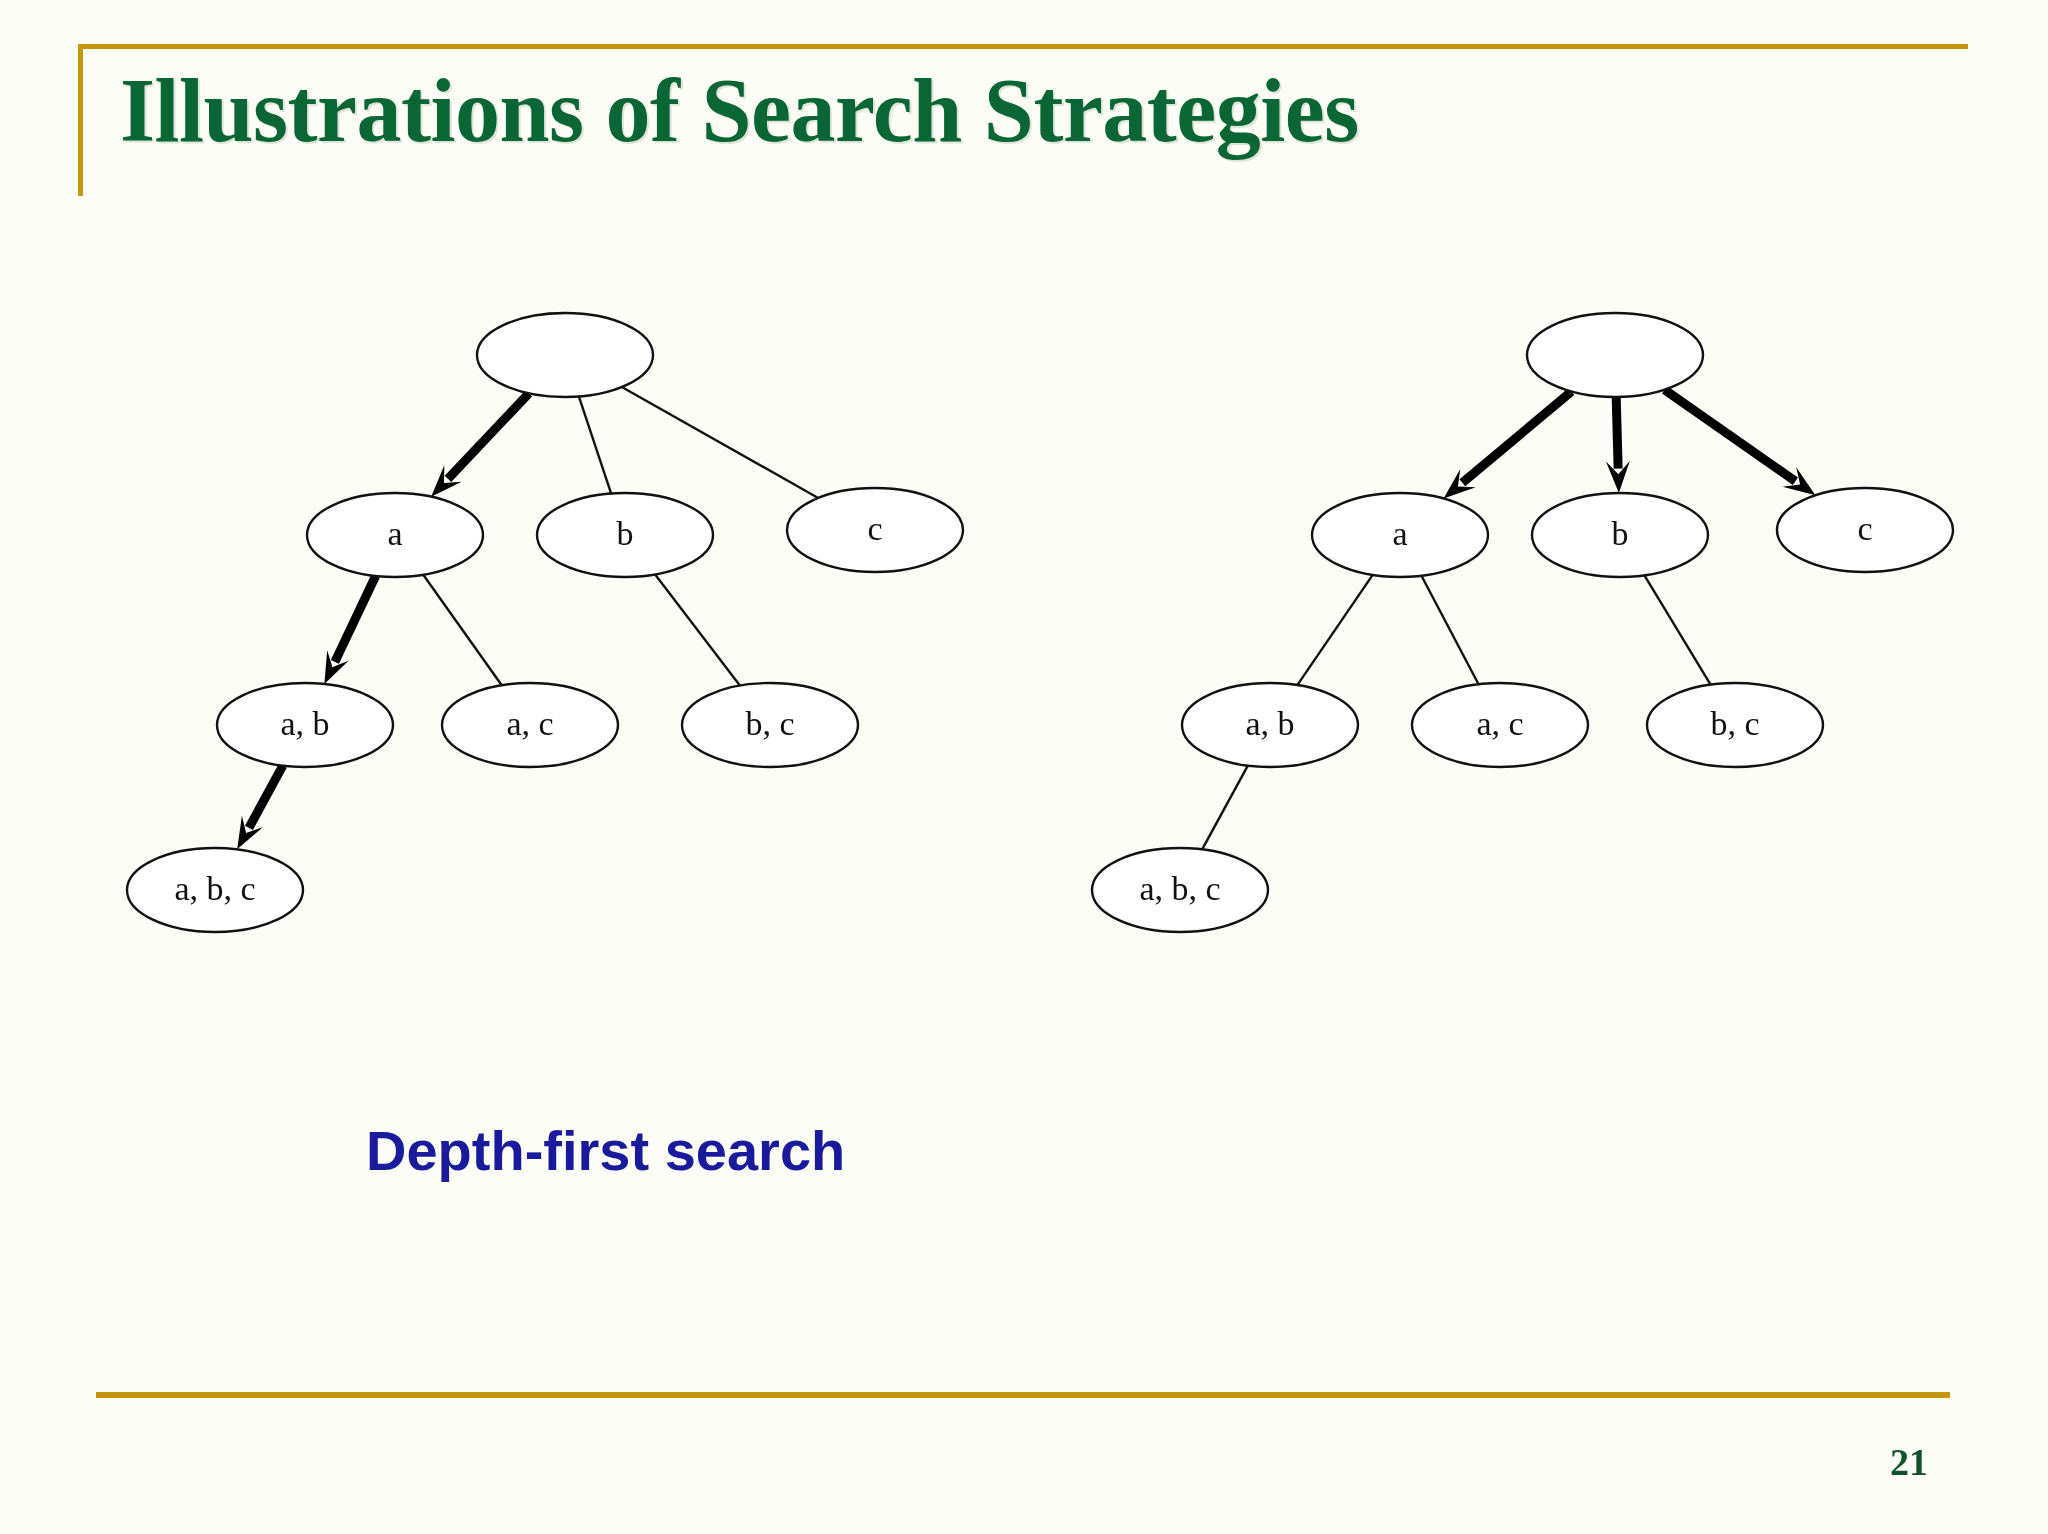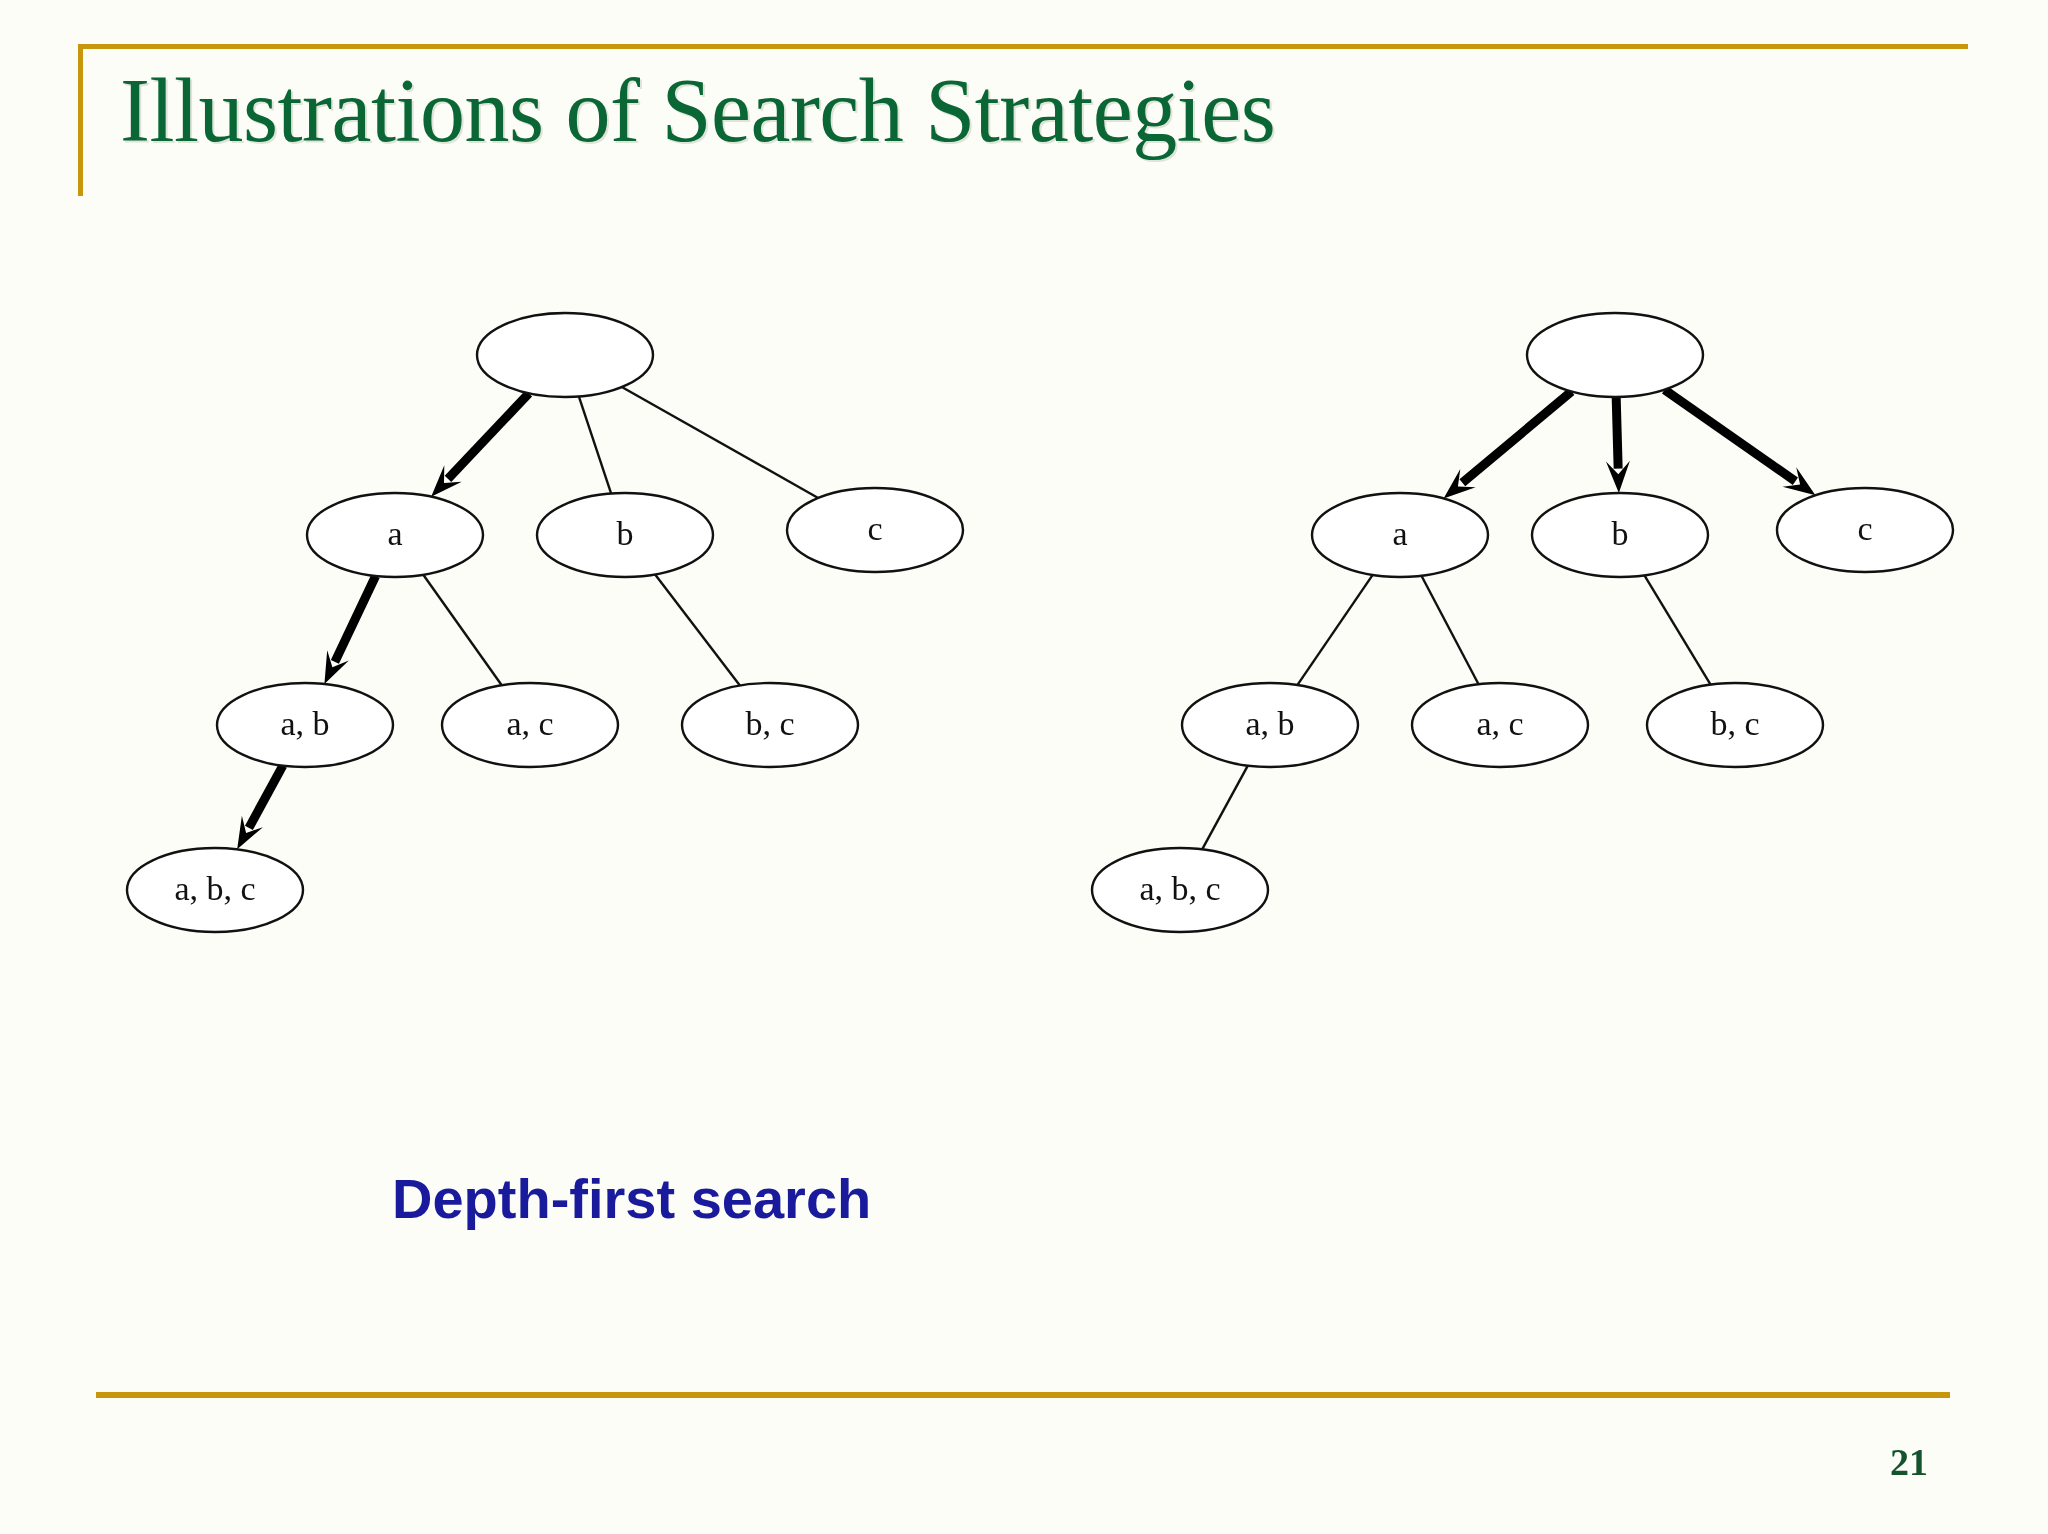--- a/index.html
+++ b/index.html
@@ -41,21 +41,21 @@
     height: 6px;
     background: #c8960c;
   }
 
   
   #page-title {
     position: absolute;
     left: 120px;
     top: 62px;
     font-family: "Liberation Serif", serif;
-    font-weight: normal;
+    font-weight: bold;
     font-size: 90px;
     line-height: 1.08;
     color: #0a6634;
     letter-spacing: -0.5px;
     white-space: nowrap;
     text-shadow: 2px 2px 0 rgba(120,140,120,0.22);
   }
 
   
   #diagrams {
@@ -87,21 +87,21 @@
 
   
   .caption {
     position: absolute;
     font-family: "Liberation Sans", sans-serif;
     font-weight: bold;
     font-size: 56px;
     color: #1a1a9c;
     white-space: nowrap;
   }
-  #caption-dfs { left: 392px;  top: 1118px; margin-top: 48px; }
+  #caption-dfs { left: 366px;  top: 1118px; }
   #caption-bfs { left: 1343px; top: 1118px; }
 
   
   #page-number {
     position: absolute;
     left: 1890px;
     top: 1440px;
     font-family: "Liberation Serif", serif;
     font-size: 38px;
     color: #14532d;

